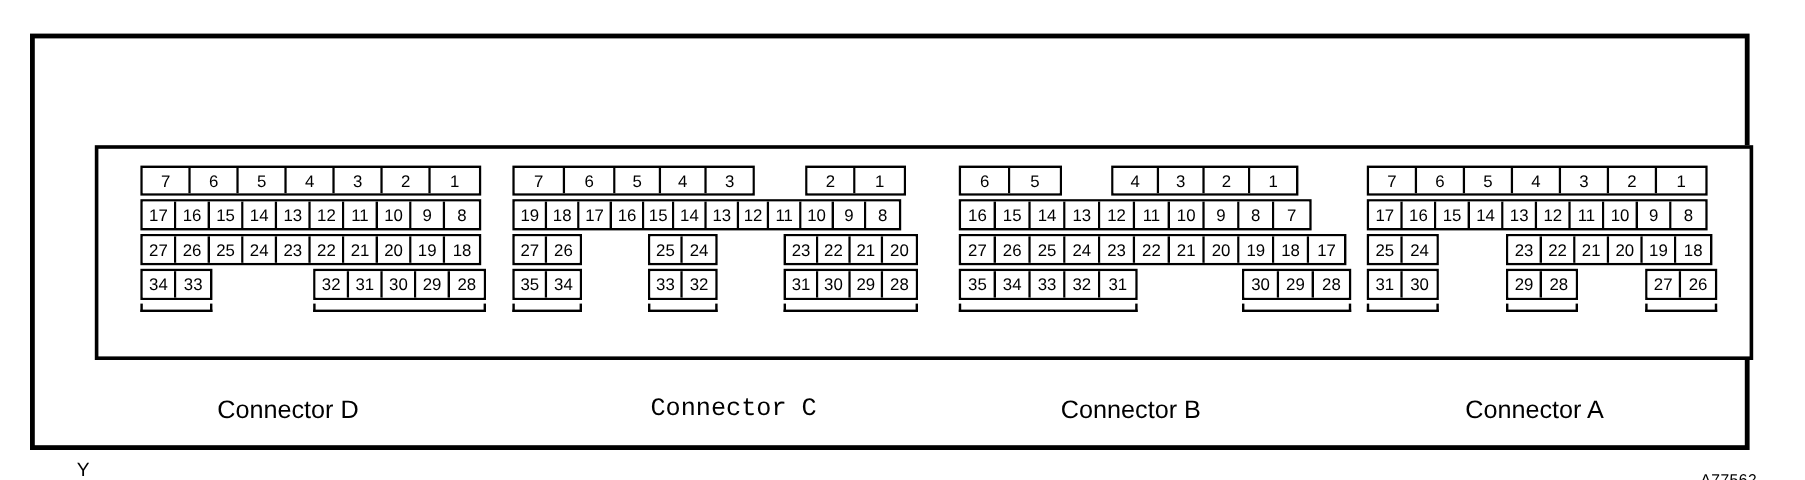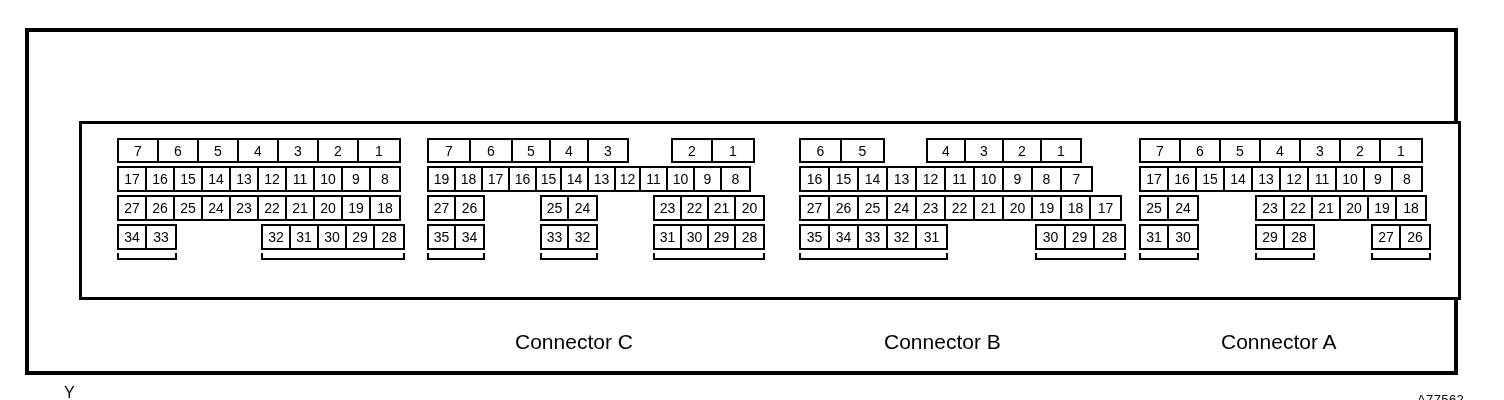--- a/index.html
+++ b/index.html
@@ -109,21 +109,21 @@
   }
 
   
   .connector-caption {
     position: absolute;
     top: 298px;
     font-size: 21px;
     white-space: nowrap;
   }
   #caption-D { left: 152px; }
-  #caption-C { left: 486px; }
+  #caption-C { left: 513px; font-family: Liberation Mono, monospace; }
   #caption-B { left: 855px; }
   #caption-A { left: 1192px; }
 
   
   #corner-mark-y {
     position: absolute;
     left: 35px;
     top: 352px;
     font-size: 16px;
   }
@@ -401,19 +401,20 @@
         <div class="strip-row">
           <div class="base-strip" style="width: 60px;"></div>
           <div class="gap" style="width: 56px;"></div>
           <div class="base-strip" style="width: 60px;"></div>
           <div class="gap" style="width: 56px;"></div>
           <div class="base-strip" style="width: 60px;"></div>
         </div>
       </div>
   </div>
 
+  <div class="connector-caption" id="caption-D">Connector D</div>
   <div class="connector-caption" id="caption-C">Connector C</div>
   <div class="connector-caption" id="caption-A">Connector A</div>
   <div class="connector-caption" id="caption-B">Connector B</div>
 
   <div id="corner-mark-y">Y</div>
   <div id="figure-code">A77562</div>
 </div>
 
 </body></html>

